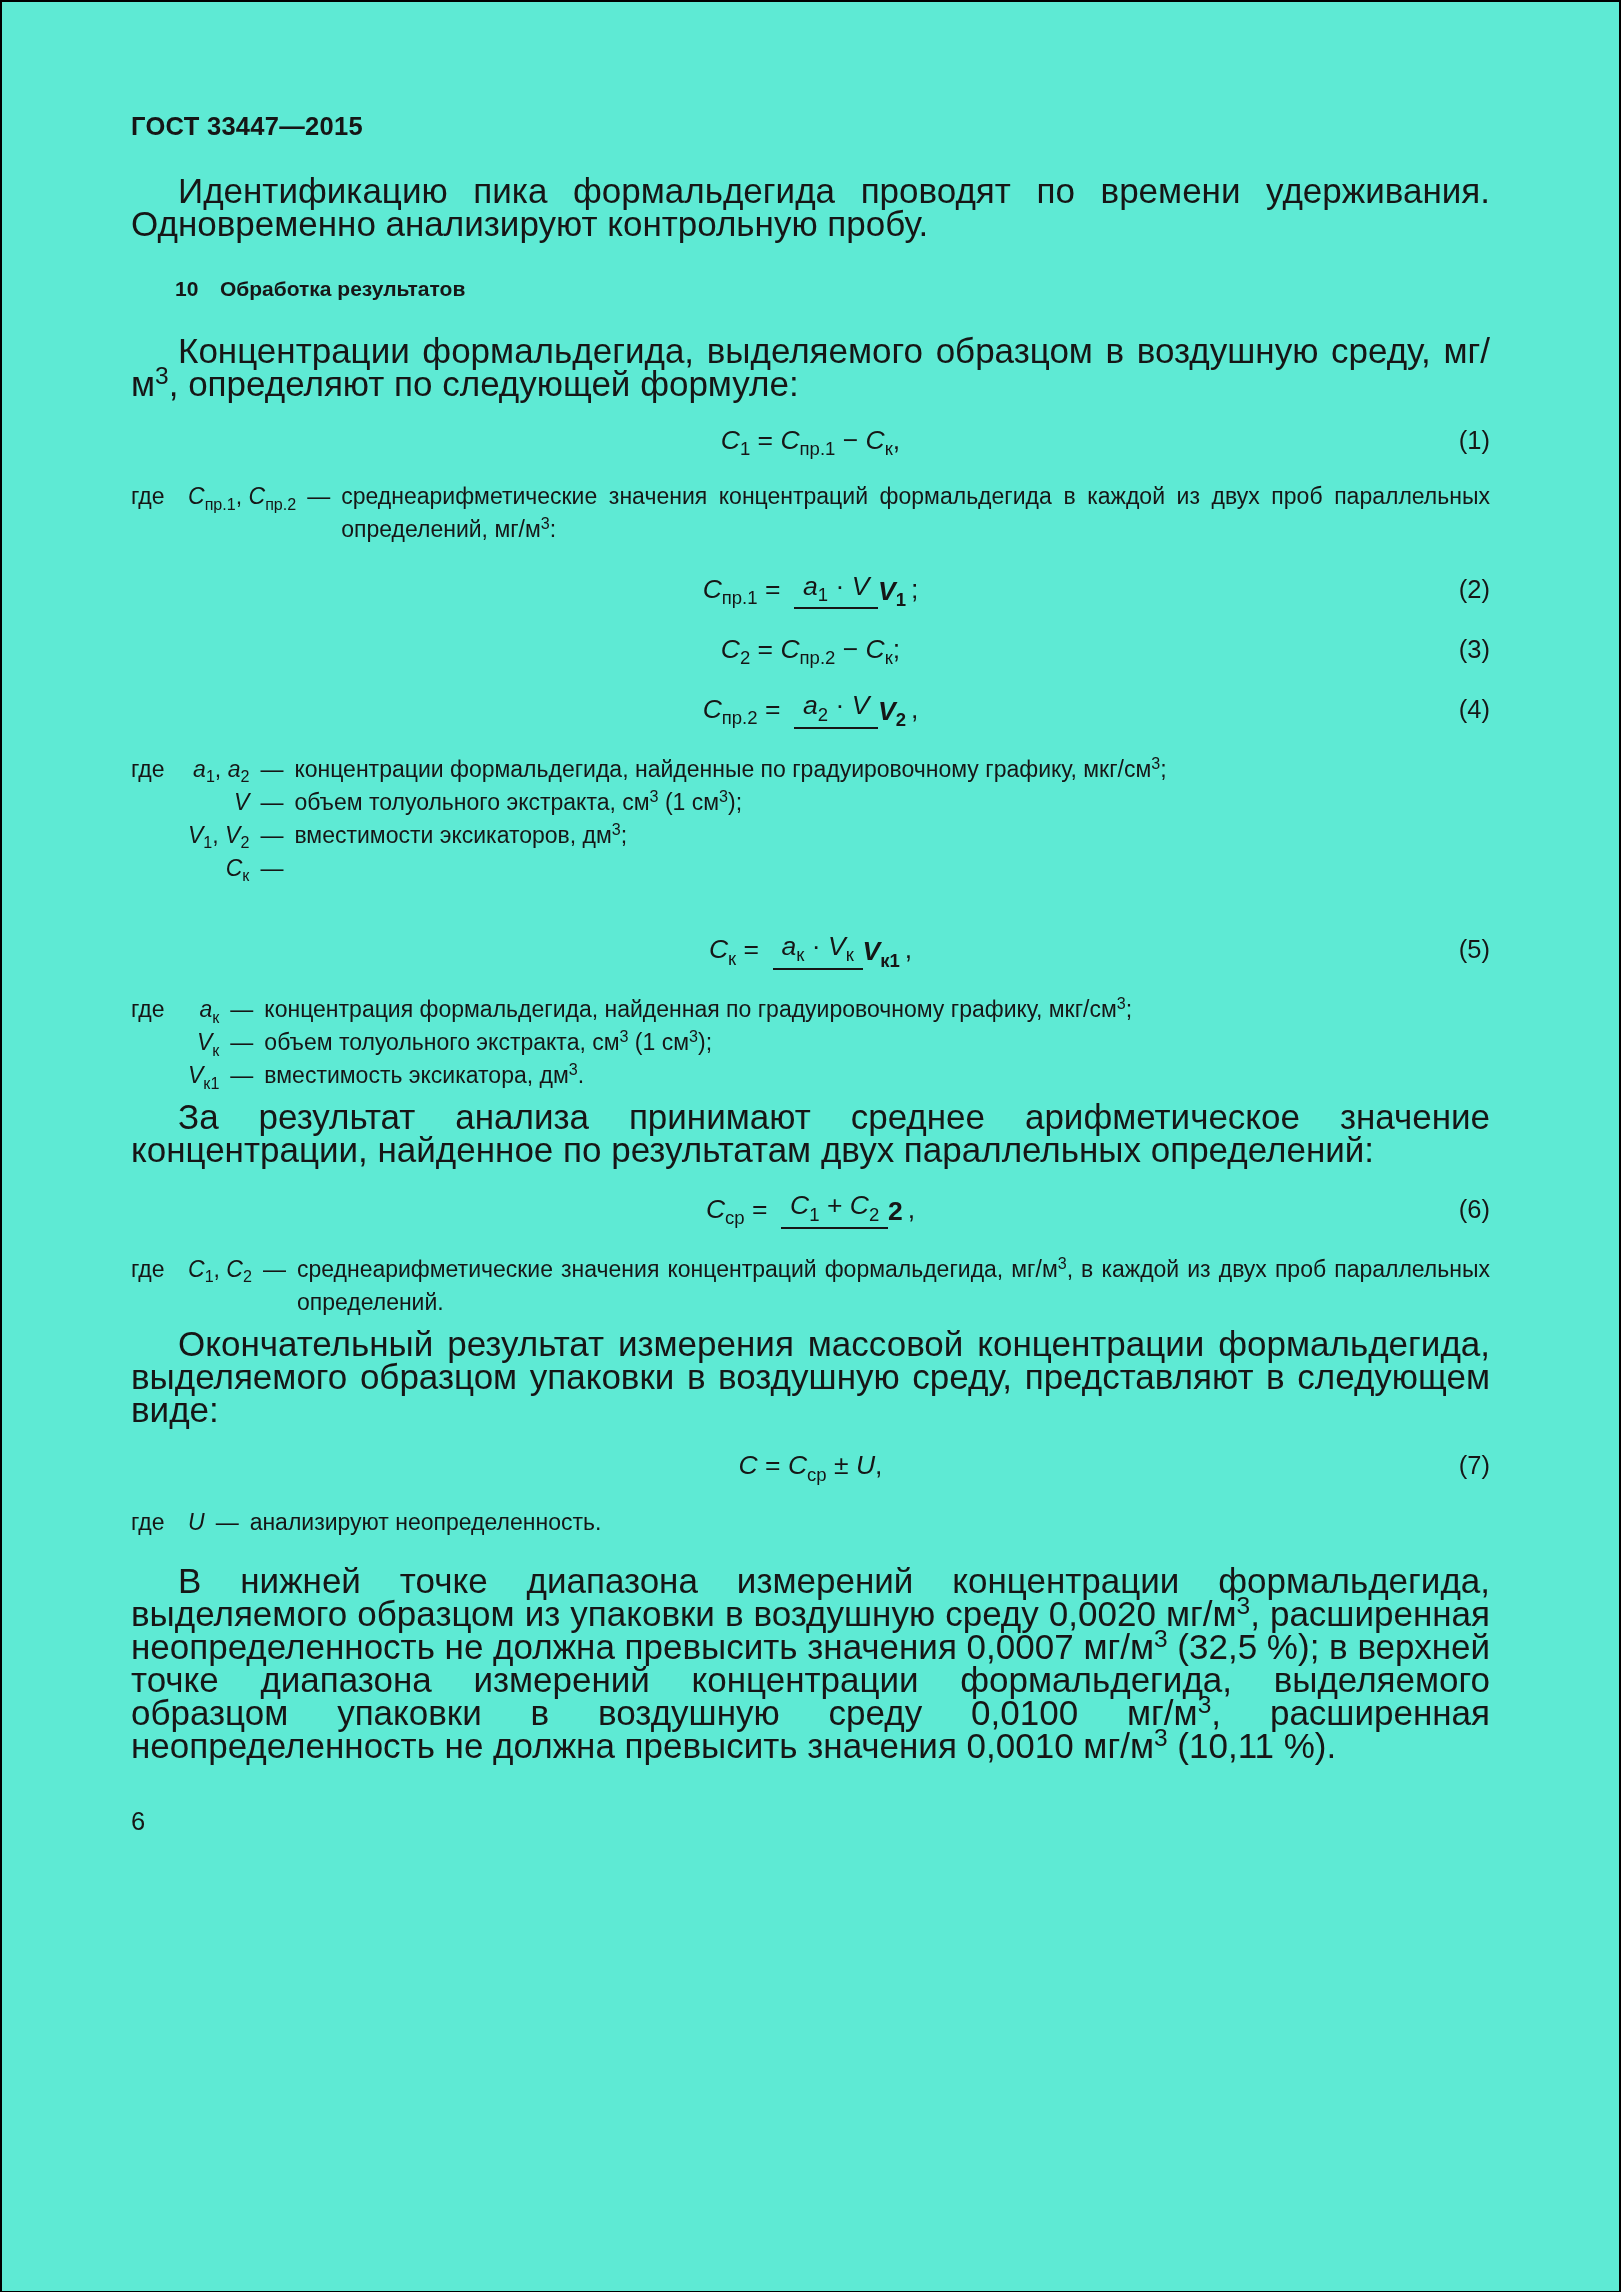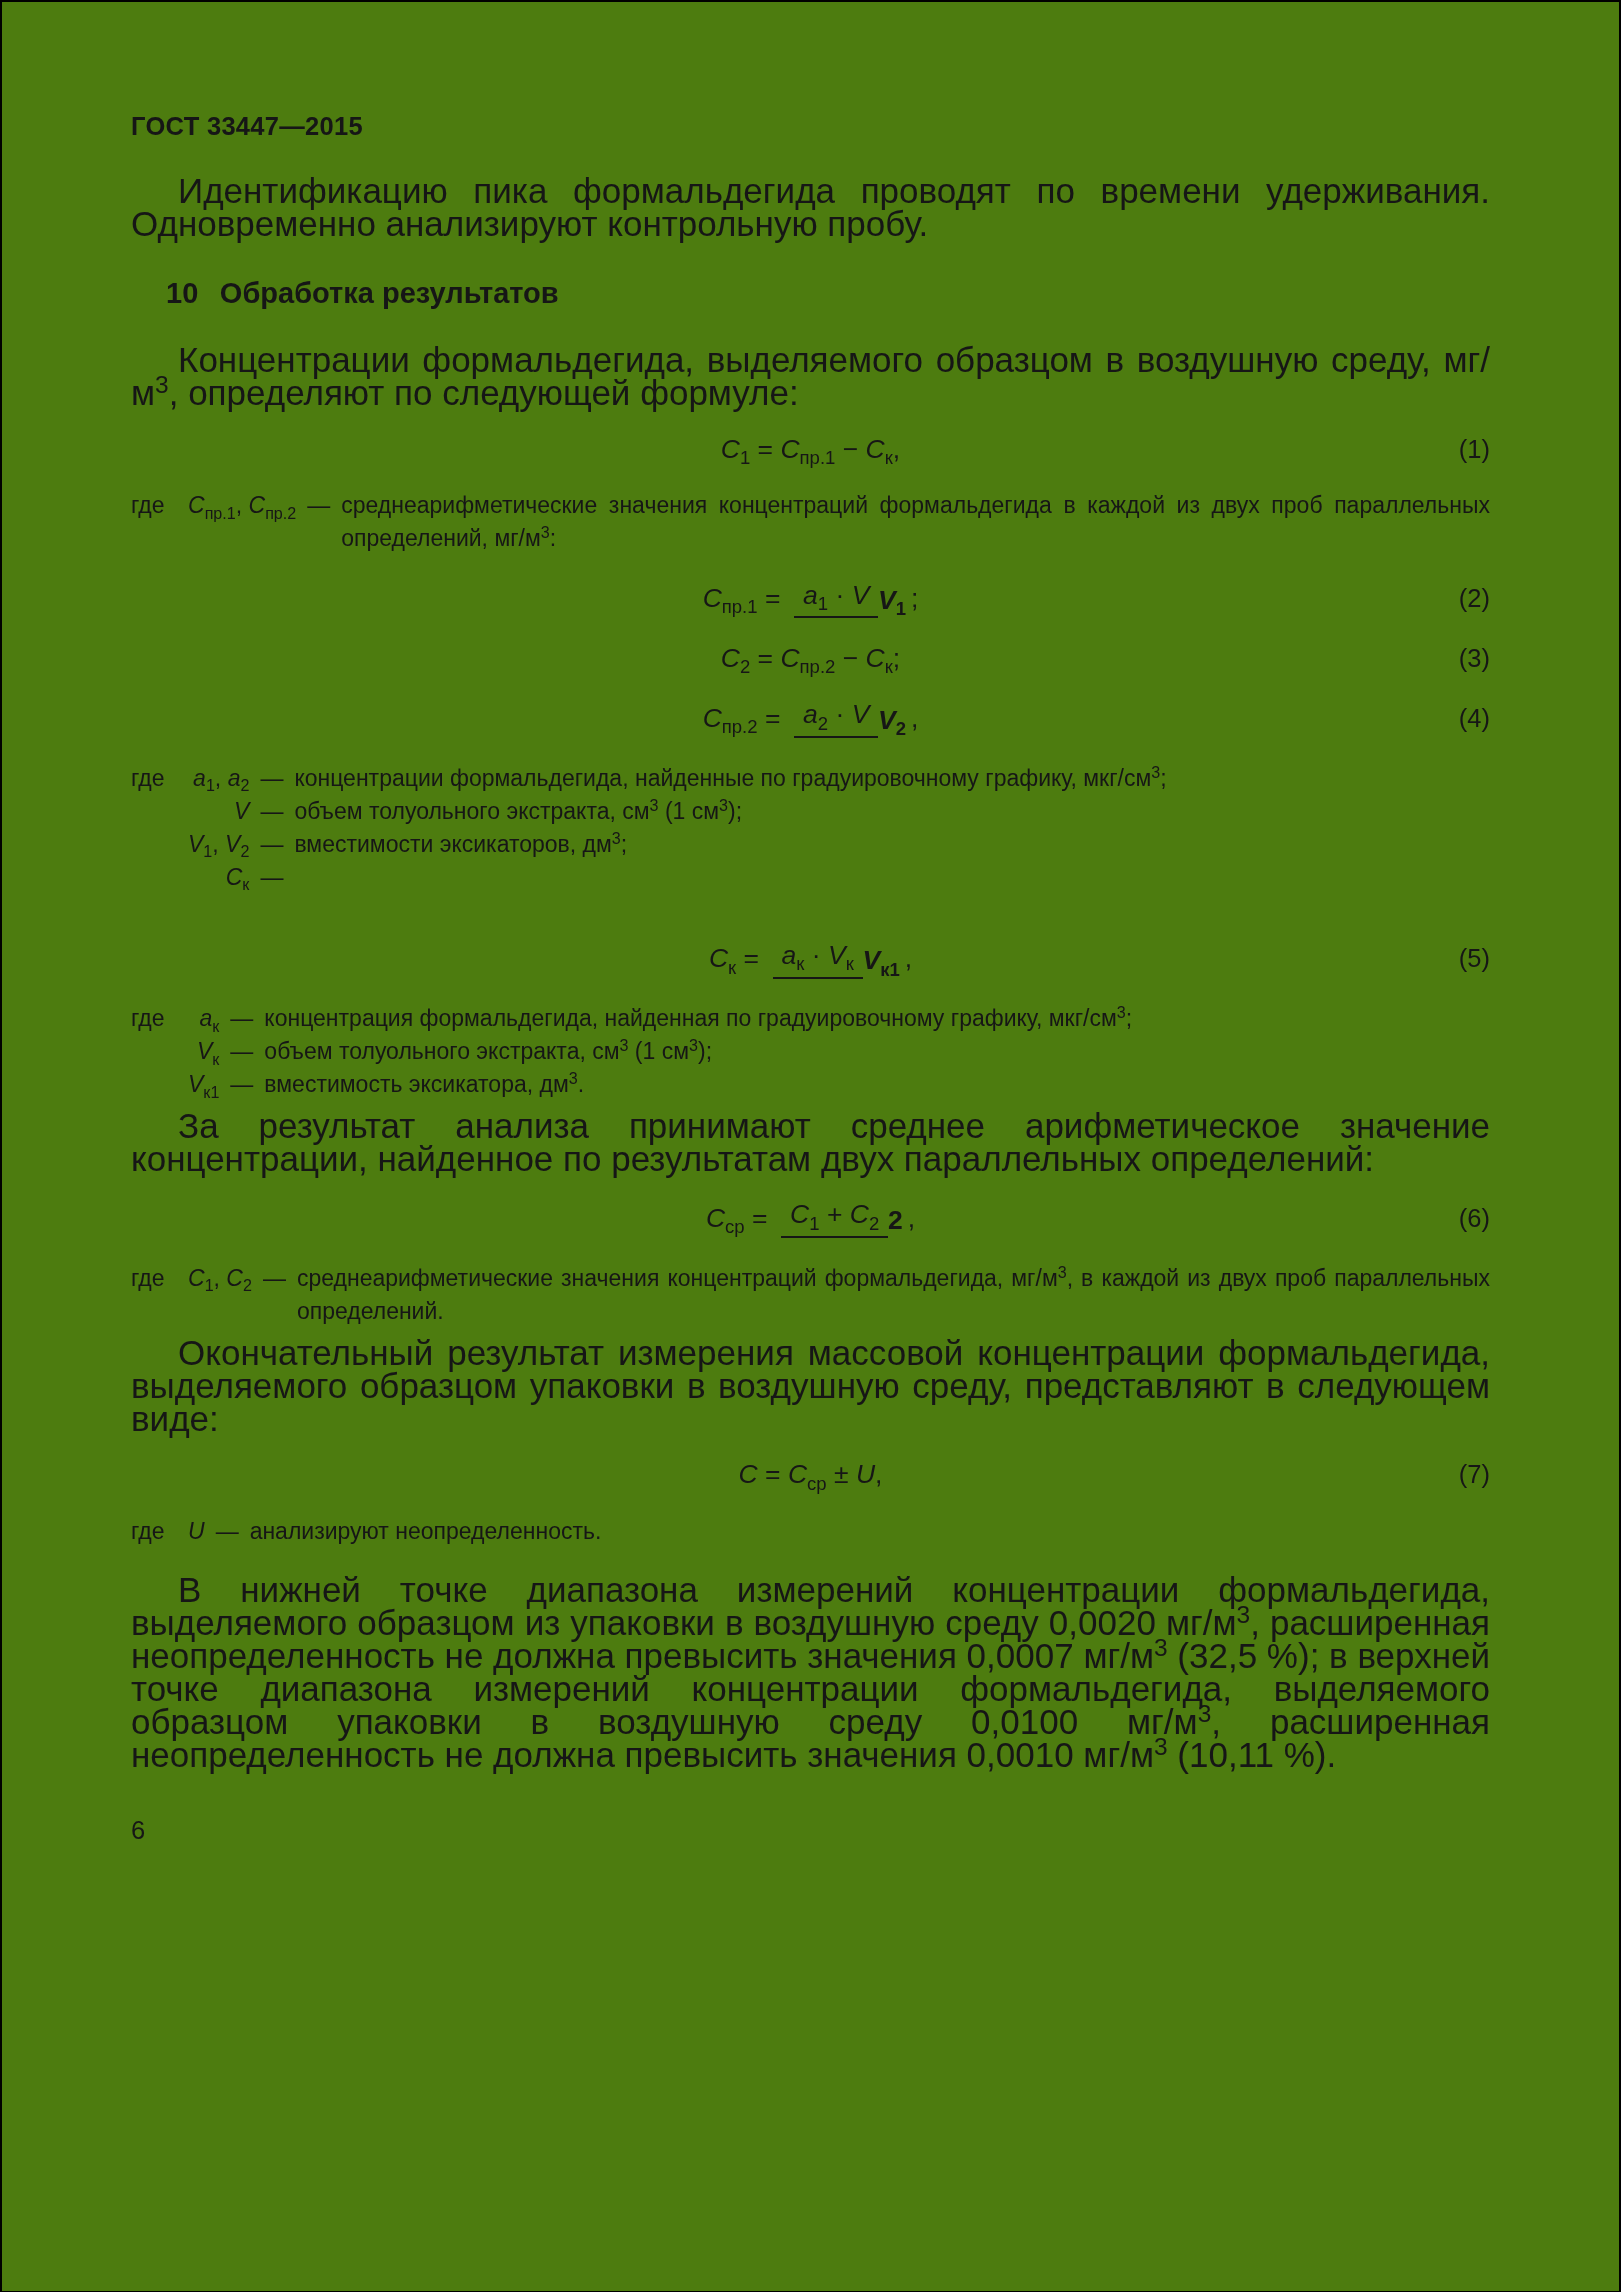--- a/index.html
+++ b/index.html
@@ -5,44 +5,44 @@
 <style>
   html, body { margin: 0; padding: 0; background: #ffffff; }
   body { font-family: "Liberation Sans", "DejaVu Sans", sans-serif; color: #161616; }
 
   .page {
     position: relative;
     width: 1621px;
     height: 2293px;
     box-sizing: border-box;
     border: 2px solid #000;
-    background: #4d7c0f;
+    background: #5eead4;
     padding: 110px 129px 0 129px;
     overflow: hidden;
   }
 
   .doc-header {
     font-size: 25.5px;
     font-weight: bold;
     margin-bottom: 33px;
     letter-spacing: 0.3px;
   }
 
   p.body-par {
     font-size: 35px;
     line-height: 33px;
     text-align: justify;
     margin: 0 0 7.8px 0;
   }
   .indent { text-indent: 47px; }
 
   h2.section-heading {
-    font-size: 29px;
+    font-size: 21px;
     font-weight: bold;
-    margin: 37px 0 33px 35px;
+    margin: 37px 0 33px 44px;
   }
   .sec-num { margin-right: 21.6px; }
 
   
   .formula {
     display: flex;
     align-items: center;
     margin: 23.5px 0;
     font-size: 26.5px;
     line-height: 33px;

